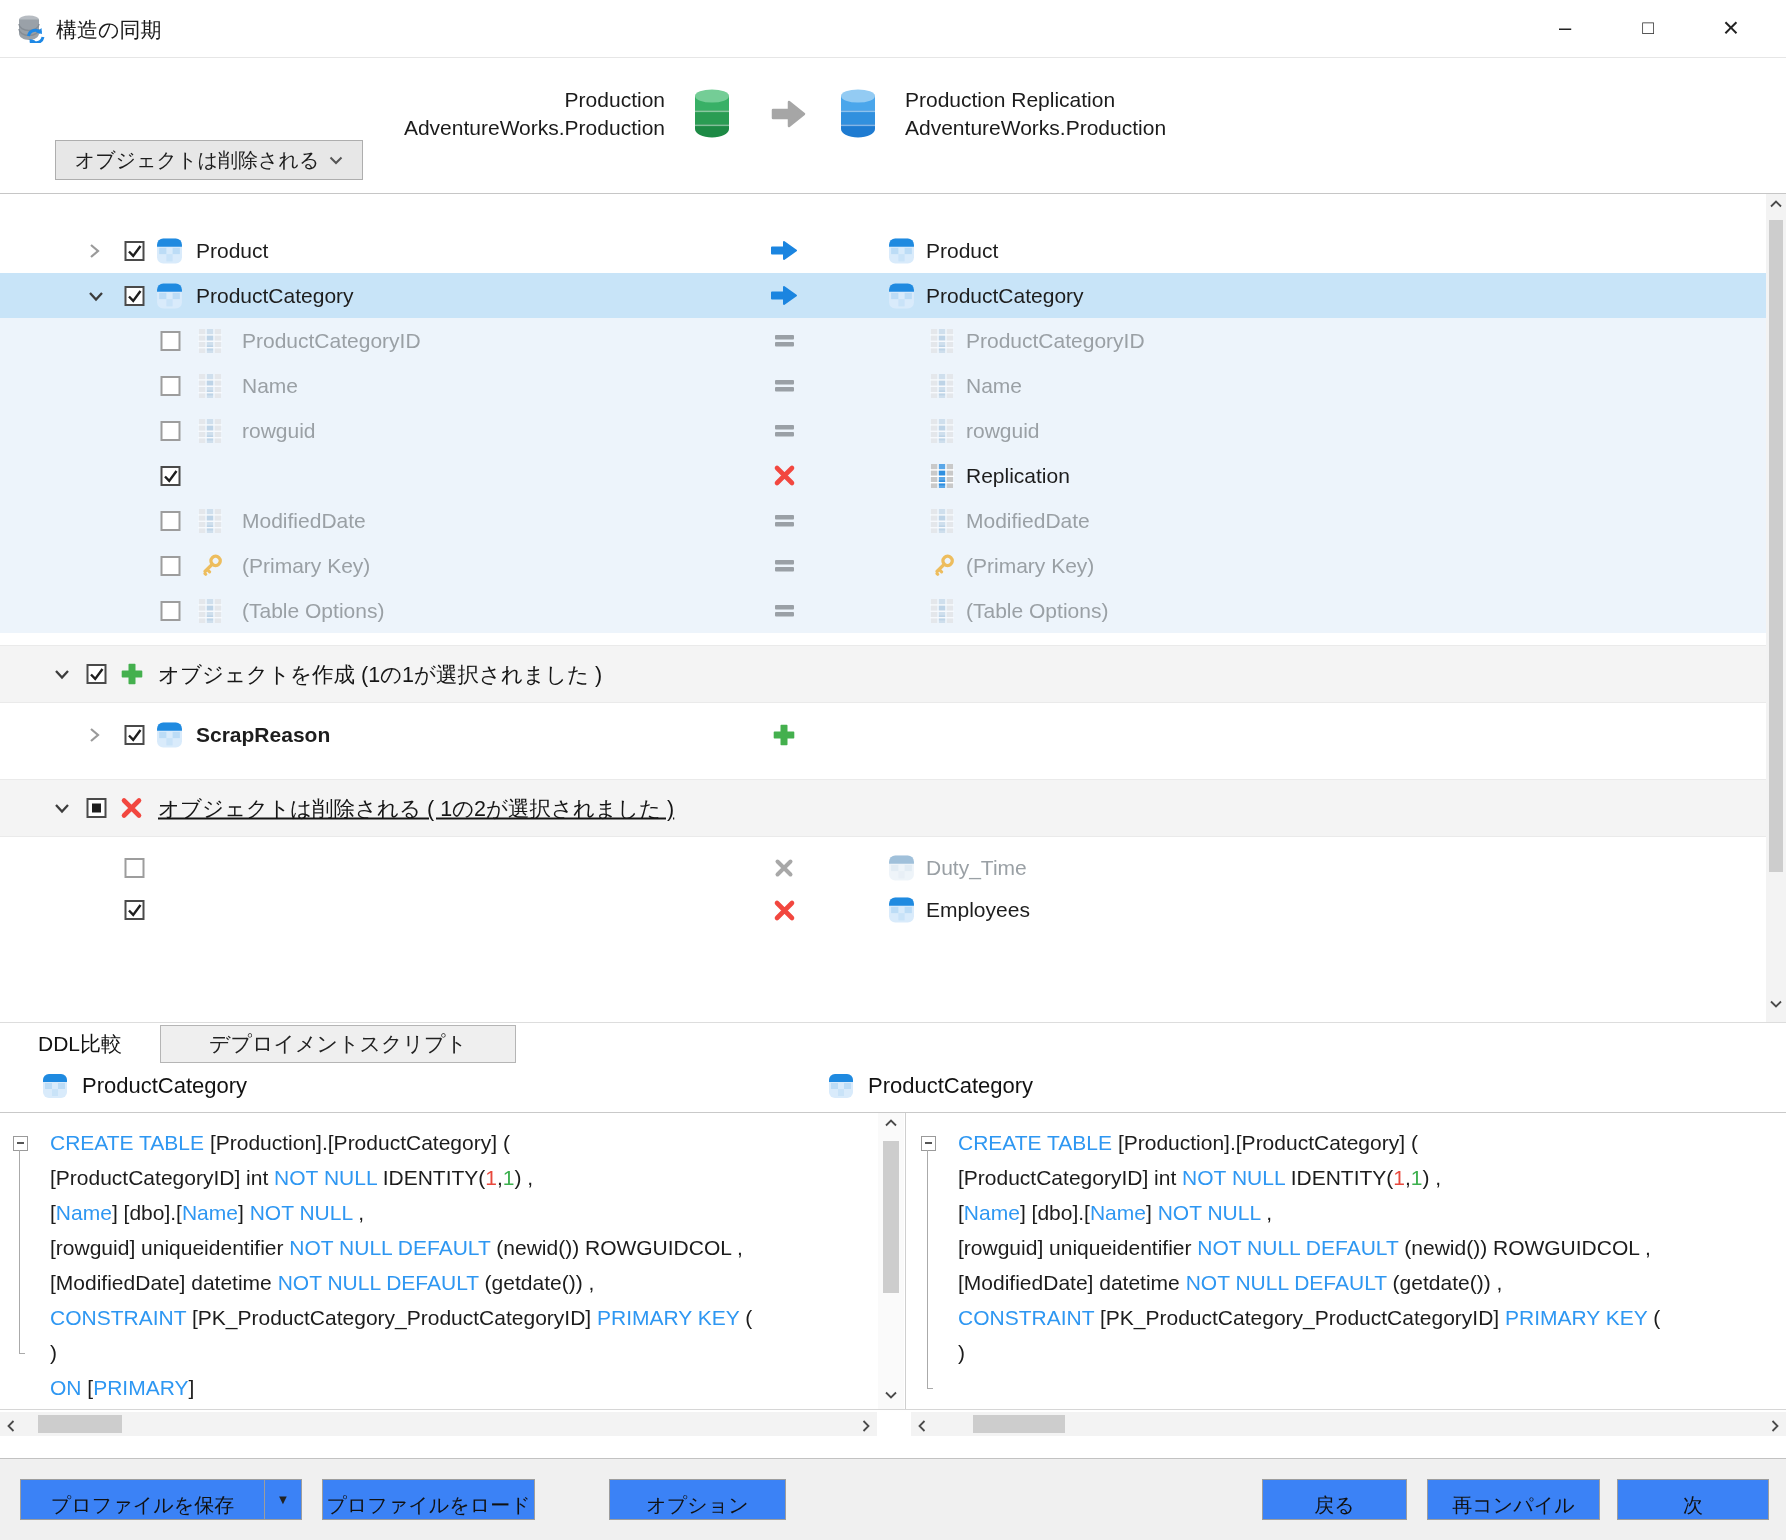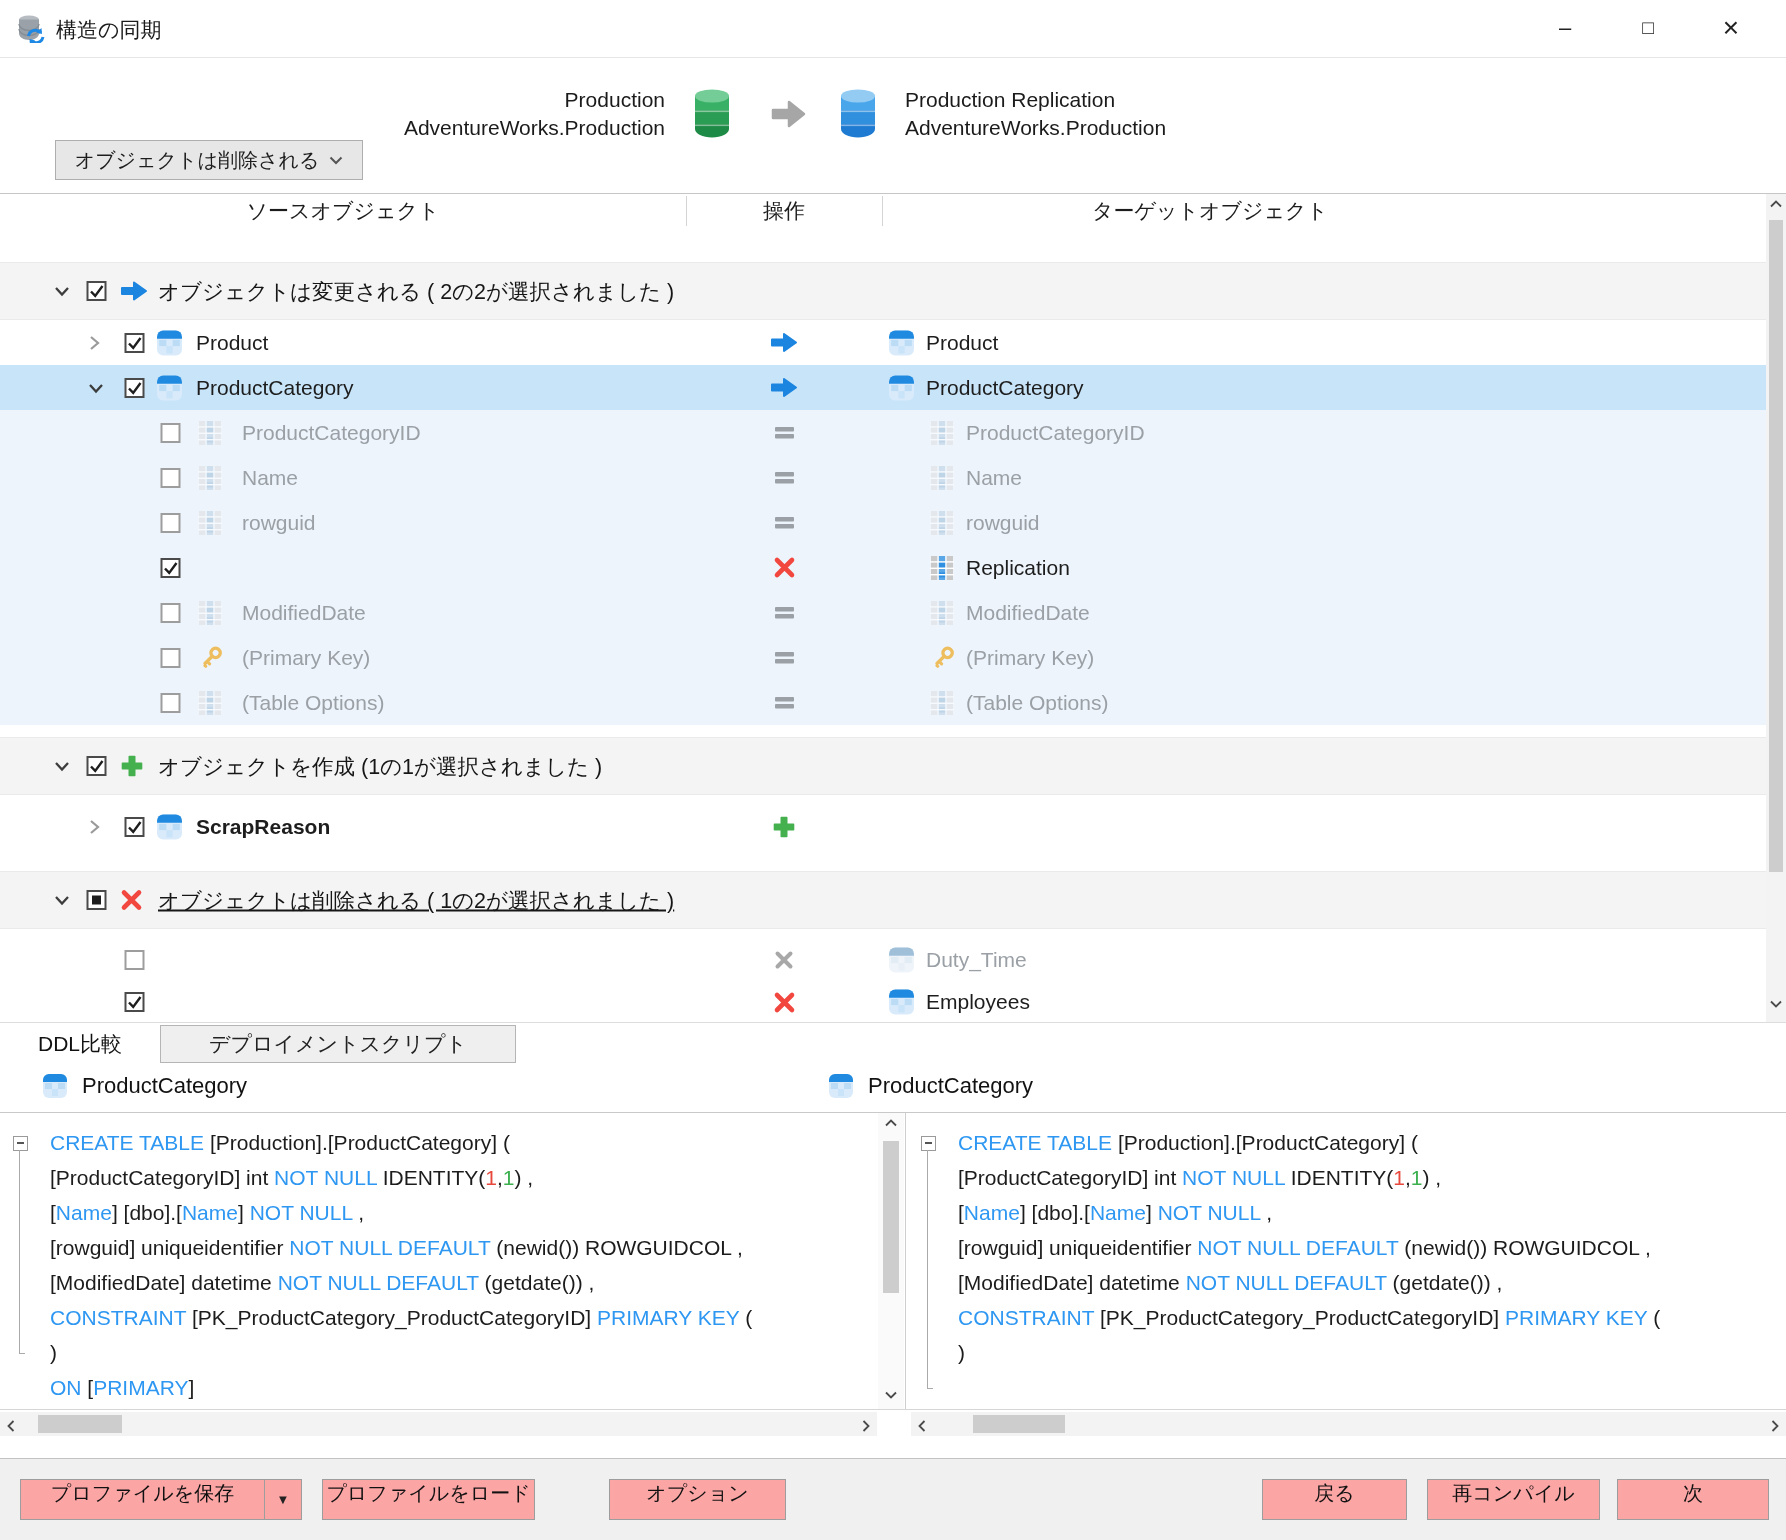--- a/index.html
+++ b/index.html
@@ -56,21 +56,21 @@
   .cl span{white-space:pre;}
   .tok-k{color:var(--kw);} .tok-p{color:#1c1c1c;} .tok-n1{color:var(--numr);} .tok-n2{color:var(--numg);}
   .fold-box{position:absolute;left:13px;width:13px;height:13px;border:1px solid #9a9a9a;background:#fff;display:flex;align-items:center;justify-content:center;}
   .fold-box:after{content:"";width:7px;height:1.5px;background:#555;}
   .fold-line{position:absolute;left:19px;width:1px;background:#aaa;}
   .fold-tick{position:absolute;left:19px;width:6px;height:1px;background:#aaa;}
   
   .hsb{top:1412px;height:24px;}
   
   #footer{left:0;top:1458px;width:1786px;height:82px;background:#f0f0f0;border-top:1px solid #c2c2c2;box-sizing:border-box;}
-  .btn{top:20px;height:41px;background:#fca5a5;border:1px solid #9d9d9d;display:flex;align-items:flex-start;justify-content:center;font-size:20px;color:#111;box-sizing:border-box;cursor:default;}
+  .btn{top:20px;height:41px;background:#3b82f6;border:1px solid #9d9d9d;display:flex;align-items:flex-end;justify-content:center;font-size:20px;color:#111;box-sizing:border-box;cursor:default;}
   #btn-save-arrow{border-left:1px solid #9d9d9d;}
   svg{display:block;}
 </style>
 </head>
 <body>
 
 <div id="win">
 
   <div class="abs" id="titlebar">
     <div class="abs" style="left:16px;top:13px;">
@@ -142,55 +142,22 @@
         <rect x="3" y="38.5" width="34" height="1.6" fill="rgba(255,255,255,.45)"></rect>
         <ellipse cx="20" cy="10" rx="17" ry="6.6" fill="#93cbf3"></ellipse>
       </svg>
     </div>
     <div class="abs conn-text" id="tgt-lines">
       <div>Production Replication</div>
       <div>AdventureWorks.Production</div>
     </div>
   </div>
 
-  <div class="abs" id="colhead">
-    <div class="abs colcap" style="left:0;width:686px;text-align:center;">ソースオブジェクト</div>
-    <div class="abs colcap" style="left:686px;width:196px;text-align:center;">操作</div>
-    <div class="abs colcap" style="left:960px;width:500px;text-align:center;">ターゲットオブジェクト</div>
-    <div class="abs coldiv" style="left:686px;"></div>
-    <div class="abs coldiv" style="left:882px;"></div>
-  </div>
 
   <div class="abs" id="tree">
-      <div class="trow k-group" style="margin-top: 34px; height: 56px;">
-        <span class="cc" style="left:54px;">
-          <span>
-            <svg width="16" height="12" viewBox="0 0 16 12">
-              <path d="M2 3 l6 6.5 6-6.5" fill="none" stroke="#3c3c3c" stroke-width="2.3"></path>
-            </svg>
-          </span>
-        </span>
-        <span class="cc" style="left:86px;">
-          <span>
-            <svg width="21" height="21" viewBox="0 0 21 21">
-              <rect x="1.5" y="1.5" width="18" height="18" fill="#fff" stroke="#4a4a4a" stroke-width="2"></rect>
-              <path d="M5 11 l4.2 4.4 L16.5 5.5" fill="none" stroke="#1e1e1e" stroke-width="2.4"></path>
-            </svg>
-          </span>
-        </span>
-        <span class="cc" style="left:120px;">
-          <span>
-            <svg width="28" height="23" viewBox="0 0 28 23">
-              <path d="M2 8.5 h12 V3 l12 8.5 -12 8.5 v-5.5 H2 z" fill="#1b85e0" stroke="#1b85e0" stroke-width="2" stroke-linejoin="round"></path>
-            </svg>
-          </span>
-        </span>
-        <span class="cc glbl" style="left:158px;">オブジェクトは変更される ( 2の2が選択されました )</span>
-        <div class="opcell"></div>
-      </div>
       <div class="trow k-item" style="margin-top: 0px; height: 45px;">
         <span class="cc" style="left:88px;">
           <span>
             <svg width="12" height="16" viewBox="0 0 12 16">
               <path d="M3 2 l7 6 -7 6" fill="none" stroke="#9a9a9a" stroke-width="2.2"></path>
             </svg>
           </span>
         </span>
         <span class="cc" style="left:124px;">
           <span>

